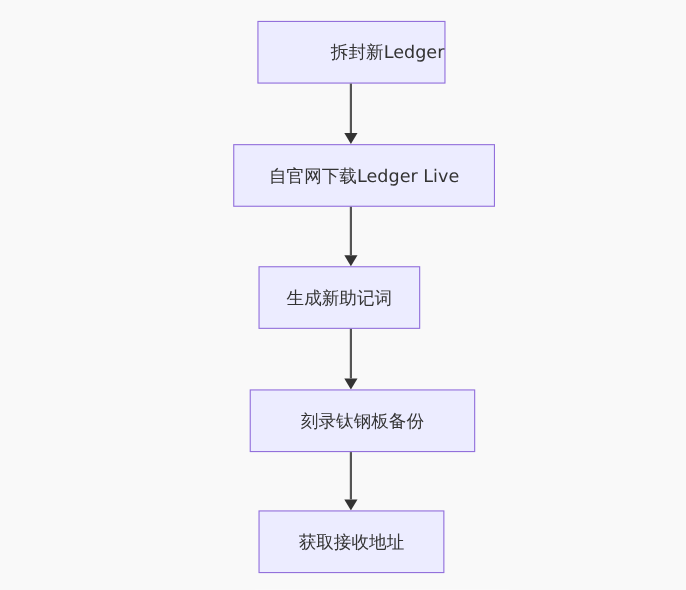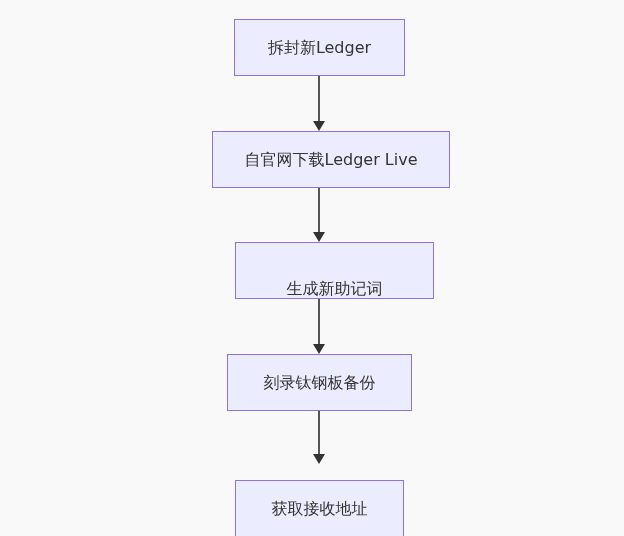--- a/index.html
+++ b/index.html
@@ -21,25 +21,25 @@
     border: 1px solid #9370DB;
     color: #333333;
     font-size: 16px;
     line-height: 1.2;
     display: flex;
     align-items: center;
     justify-content: center;
     text-align: center;
     white-space: nowrap;
   }
-  .node-1 { left: 234px; top: 19px;  width: 171px; height: 57px; }
+  .node-1 { left: 234px; top: 19px;  width: 171px; height: 57px; justify-content: flex-end; }
   .node-2 { left: 212px; top: 131px; width: 238px; height: 57px; }
-  .node-3 { left: 235px; top: 242px; width: 199px; height: 57px; align-items: flex-end; }
-  .node-4 { left: 227px; top: 354px; width: 185px; height: 57px; }
-  .node-5 { left: 235px; top: 464px; width: 169px; height: 57px; margin-top: 16px; }
+  .node-3 { left: 235px; top: 242px; width: 147px; height: 57px; }
+  .node-4 { left: 227px; top: 354px; width: 205px; height: 57px; }
+  .node-5 { left: 235px; top: 464px; width: 169px; height: 57px; }
 
   .edge-line {
     position: absolute;
     left: 318px;
     width: 2px;
     background: #555555;
   }
   .edge-head {
     position: absolute;
     left: 313px;

